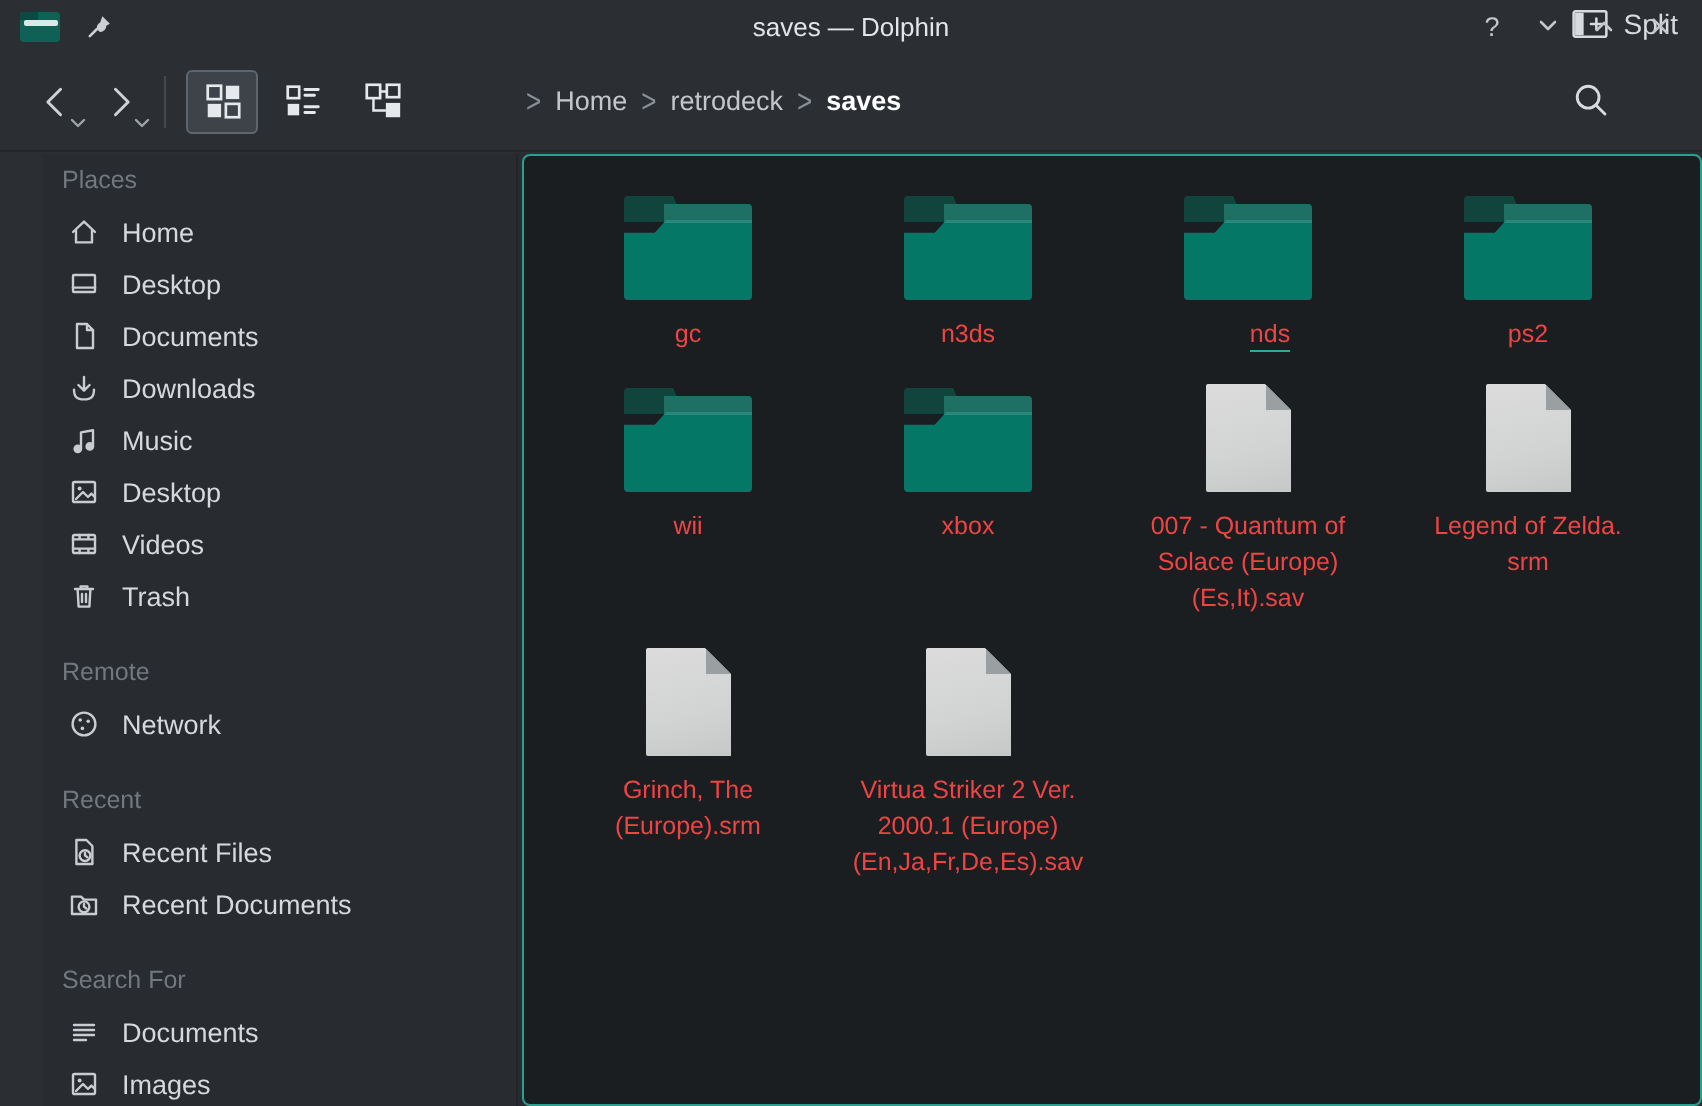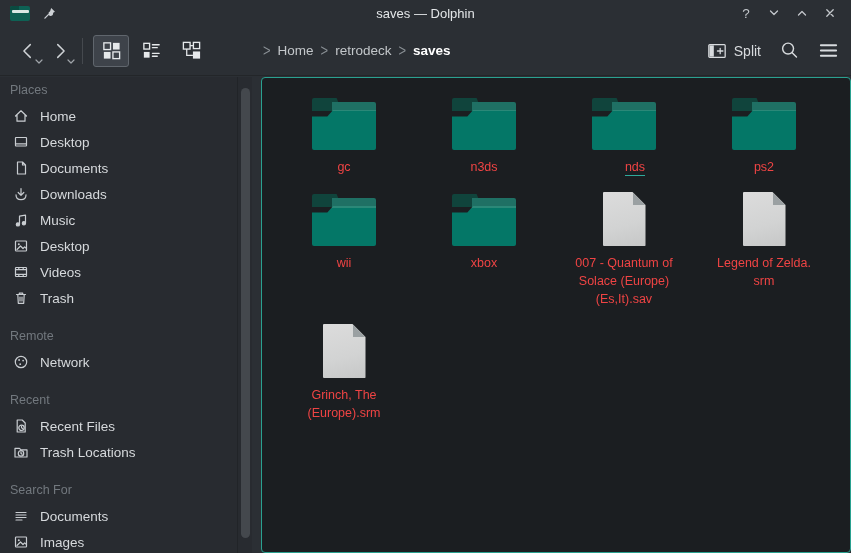--- a/index.html
+++ b/index.html
@@ -28,26 +28,26 @@
   .toolbar { height:50px; display:flex; align-items:center; padding:0 12px; position:relative; background:#2b2f34; border-bottom:1px solid #232629; }
   .nav-btn { position:relative; width:32px; height:32px; display:flex; align-items:center; justify-content:center; color:#cfd3d6; }
   .nav-caret { position:absolute; right:1px; bottom:3px; color:#9fa4a9; }
   .tool-sep { width:1px; height:26px; background:#45494e; margin:0 10px 0 6px; }
   .view-btn { width:36px; height:32px; display:flex; align-items:center; justify-content:center; color:#e6e9eb; margin-right:4px; border:1px solid transparent; border-radius:3px; }
   .view-btn.active { background:#3e434a; border-color:#60666d; }
   .breadcrumb { position:absolute; left:263px; display:flex; align-items:center; gap:7px; font-size:13.5px; }
   .crumb-sep { color:#8a9095; font-size:13px; transform:scaleY(1.25); }
   .crumb { color:#c3c7ca; }
   .crumb.current { color:#ffffff; font-weight:bold; }
-  .toolbar-right { margin-left:auto; display:flex; gap:18px; }
+  .toolbar-right { margin-left:auto; display:flex; gap:18px;flex-direction:column; }
   .split-btn { display:flex; align-items:center; gap:7px; color:#d8dbde; font-size:14px; }
   .icon-btn { color:#d8dbde; }
 
   
-  .winbody { position:absolute; top:77px; left:0; right:0; bottom:0; display:flex; }
+  .winbody { position:absolute; top:77px; left:0; right:0; bottom:0; display:flex;padding-left:21px; }
   .sidebar { width:252px; background:#282b30; position:relative; overflow:hidden; flex:none; }
   .sb-inner { position:absolute; inset:0 16px 0 0; overflow:hidden; }
   .section-title { height:26px; display:flex; align-items:center; padding-left:10px; color:#72787e; font-size:12.5px; }
   .section:not(:first-child) .section-title { margin-top:12px; }
   .sb-item { height:26px; display:flex; align-items:center; gap:11px; padding-left:13px; font-size:13.5px; color:#d6d9dc; cursor:default; }
   .sb-icon { width:16px; height:16px; color:#c9cdd1; flex:none; }
   .sb-line { position:absolute; top:0; bottom:0; right:14px; width:1px; background:#212428; }
   .sb-scrollbar { position:absolute; top:11px; right:2px; width:9px; height:450px; background:#44484d; border-radius:5px; }
 
   
@@ -293,21 +293,21 @@
             <span>Recent Files</span>
           </div>
           <div class="sb-item">
             <span class="sb-icon">
               <svg width="16" height="16" viewBox="0 0 16 16" fill="none" stroke="currentColor" stroke-width="1.2" stroke-linecap="round" stroke-linejoin="round">
                 <path d="M2 4.3 h4.5 l1.5 1.5 H14 v7.2 H2 z"></path>
                 <circle cx="8" cy="9.4" r="2.7"></circle>
                 <path d="M8 8 v1.4 l1.2 .8"></path>
               </svg>
             </span>
-            <span>Trash Locations</span>
+            <span>Recent Documents</span>
           </div>
         </div>
         <div class="section">
           <div class="section-title">Search For</div>
           <div class="sb-item">
             <span class="sb-icon">
               <svg width="16" height="16" viewBox="0 0 16 16" fill="none" stroke="currentColor" stroke-width="1.2" stroke-linecap="round" stroke-linejoin="round">
                 <path d="M3 4.5 h10 M3 7 h10 M3 9.5 h10 M3 12 h6"></path>
               </svg>
             </span>
@@ -439,15 +439,27 @@
           <div class="icon-wrap">
             <div class="file">
               <div class="fold"></div>
             </div>
           </div>
           <div class="flabel">
             <div>Grinch, The</div>
             <div>(Europe).srm</div>
           </div>
         </div>
+        <div class="fitem">
+          <div class="icon-wrap">
+            <div class="file">
+              <div class="fold"></div>
+            </div>
+          </div>
+          <div class="flabel">
+            <div>Virtua Striker 2 Ver.</div>
+            <div>2000.1 (Europe)</div>
+            <div>(En,Ja,Fr,De,Es).sav</div>
+          </div>
+        </div>
       </div>
   </div>
 </div>
 
 </body></html>

